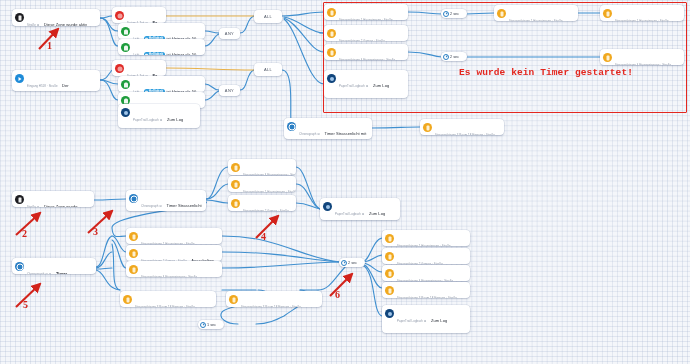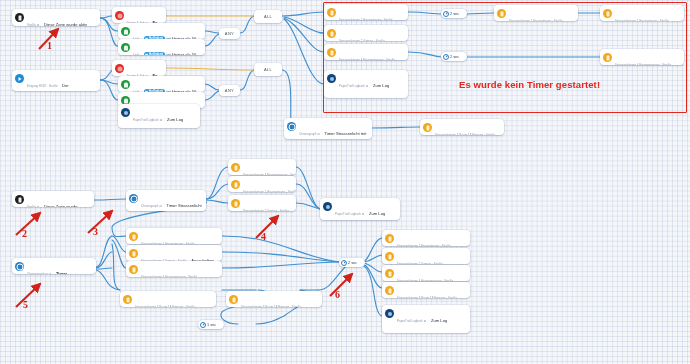--- a/index.html
+++ b/index.html
@@ -396,21 +396,21 @@
 
   <div class="node" style="left:600px; top:49px; width:84px; height:16px;">
     <span class="ic amber"></span>
     <span class="txt">
       <span class="hdr">Strassenlaterne 4 Etageneingang · Straße</span>
       
     </span>
   </div>
 
   <div class="redbox" style="left:323px; top:2px; width:364px; height:111px;"></div>
-  <div class="redtext" style="left:459px; top:79px;">Es wurde kein Timer gestartet!</div>
+  <div class="redtext" style="left:459px; top:67px;font-family:Liberation Mono, monospace;">Es wurde kein Timer gestartet!</div>
 
   <div class="node" style="left:284px; top:118px; width:88px; height:21px;">
     <span class="ic chrono"></span>
     <span class="txt">
       <span class="hdr">Chronograph ⚙</span>
       <span class="body">Timer Strassenlicht mit einer Dauer von 5 Minuten starten oder ersetzen</span>
     </span>
   </div>
 
   <div class="node" style="left:420px; top:119px; width:84px; height:16px;">

